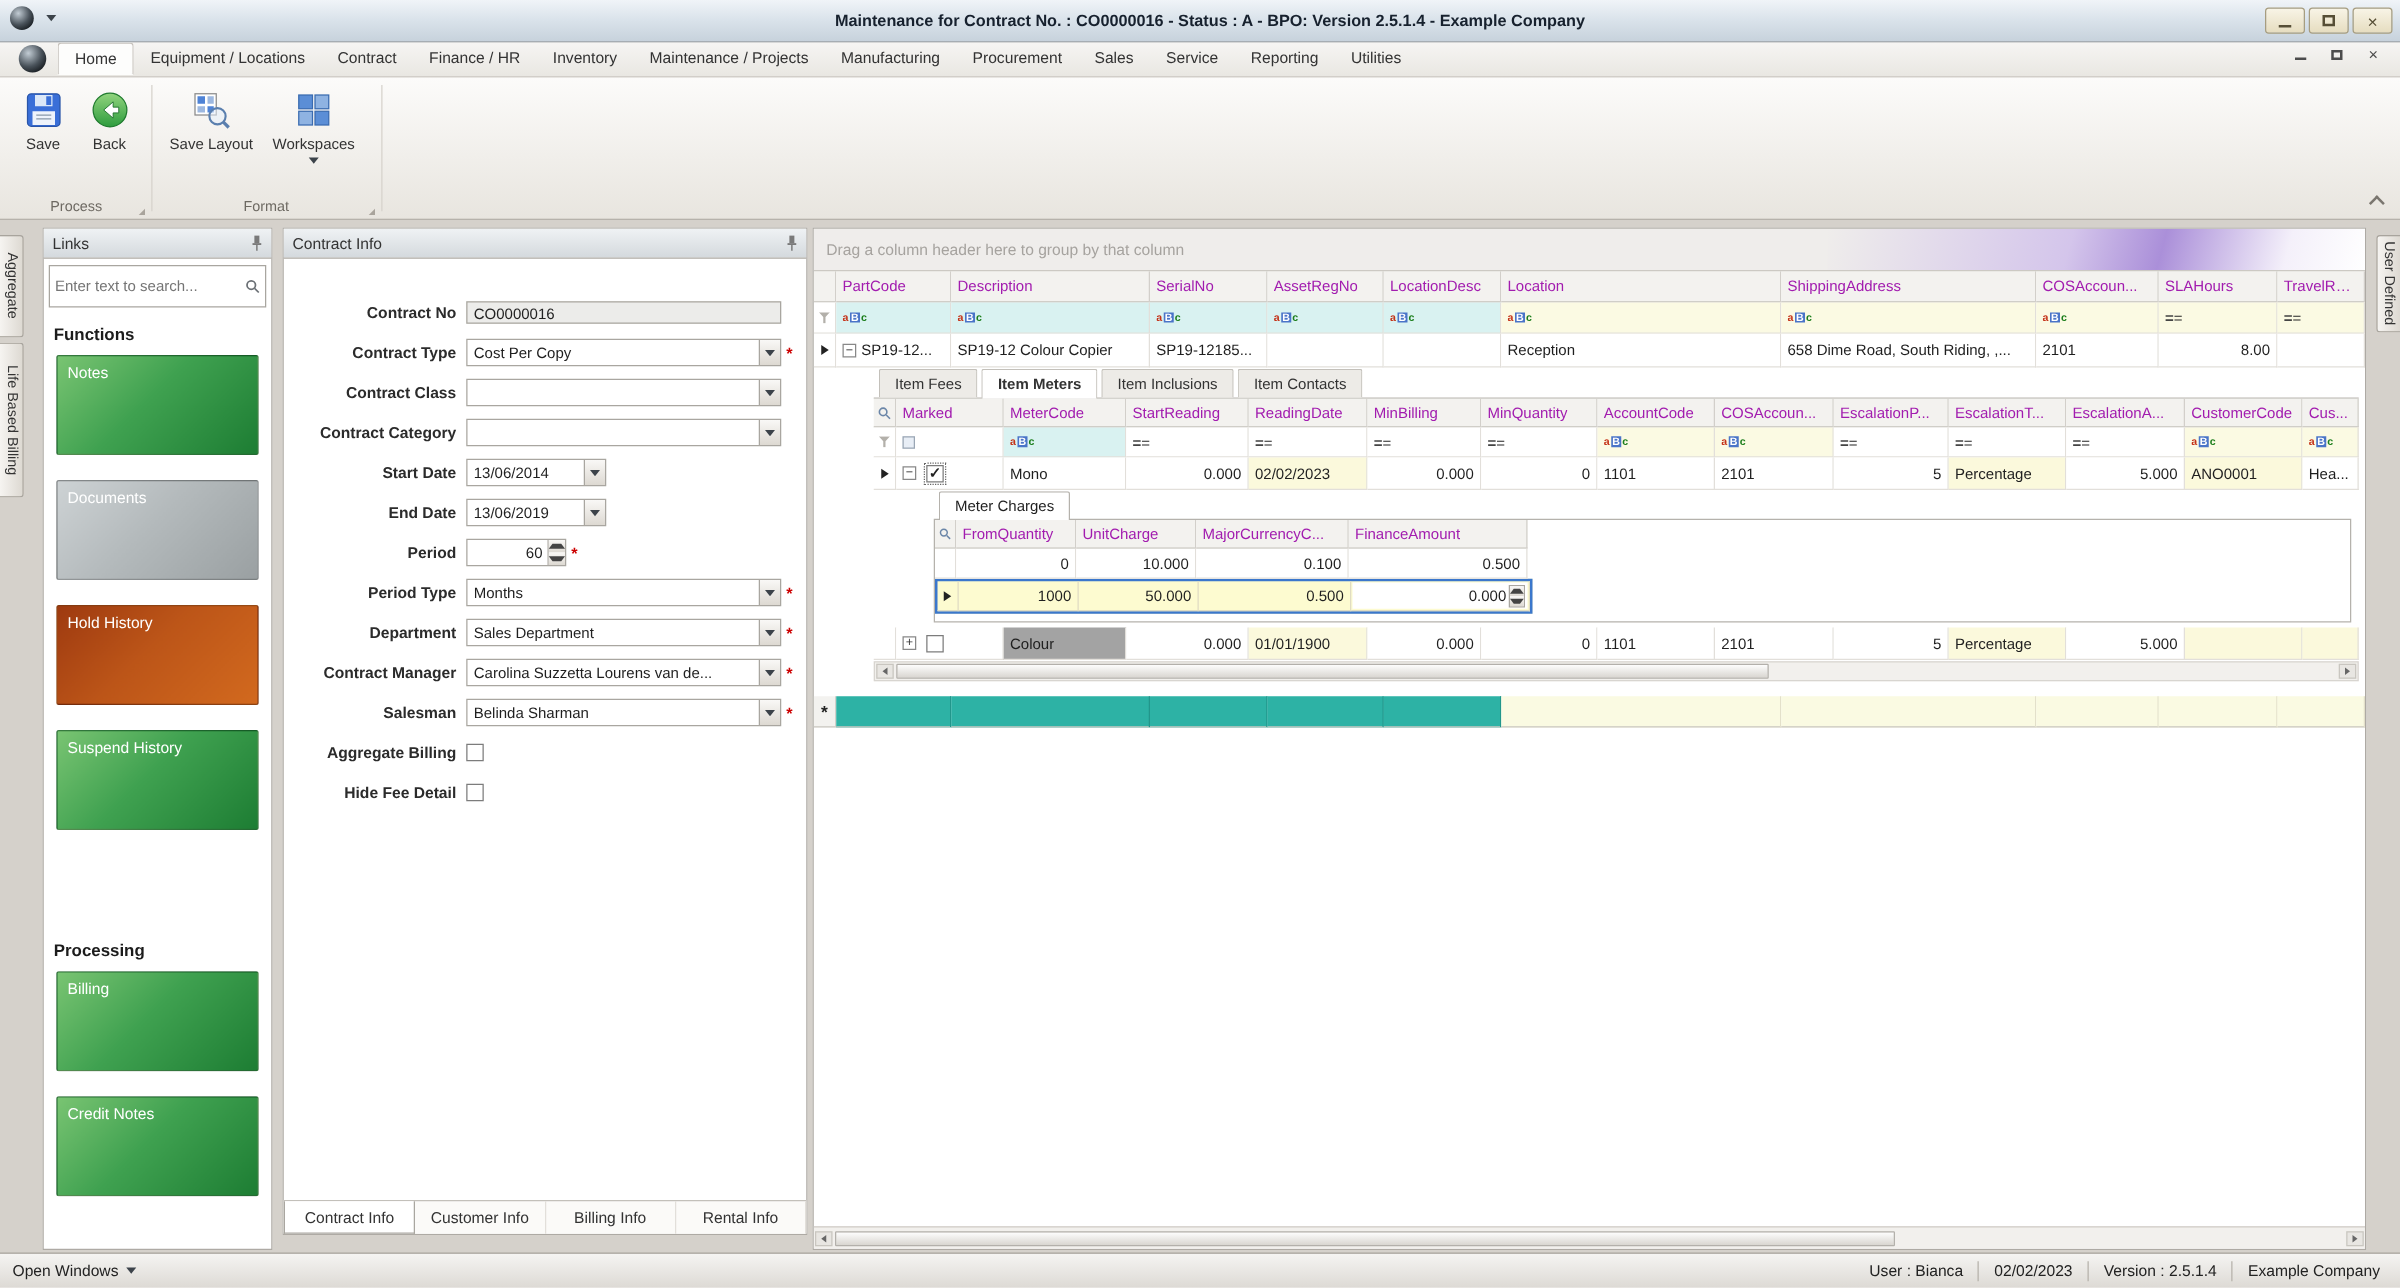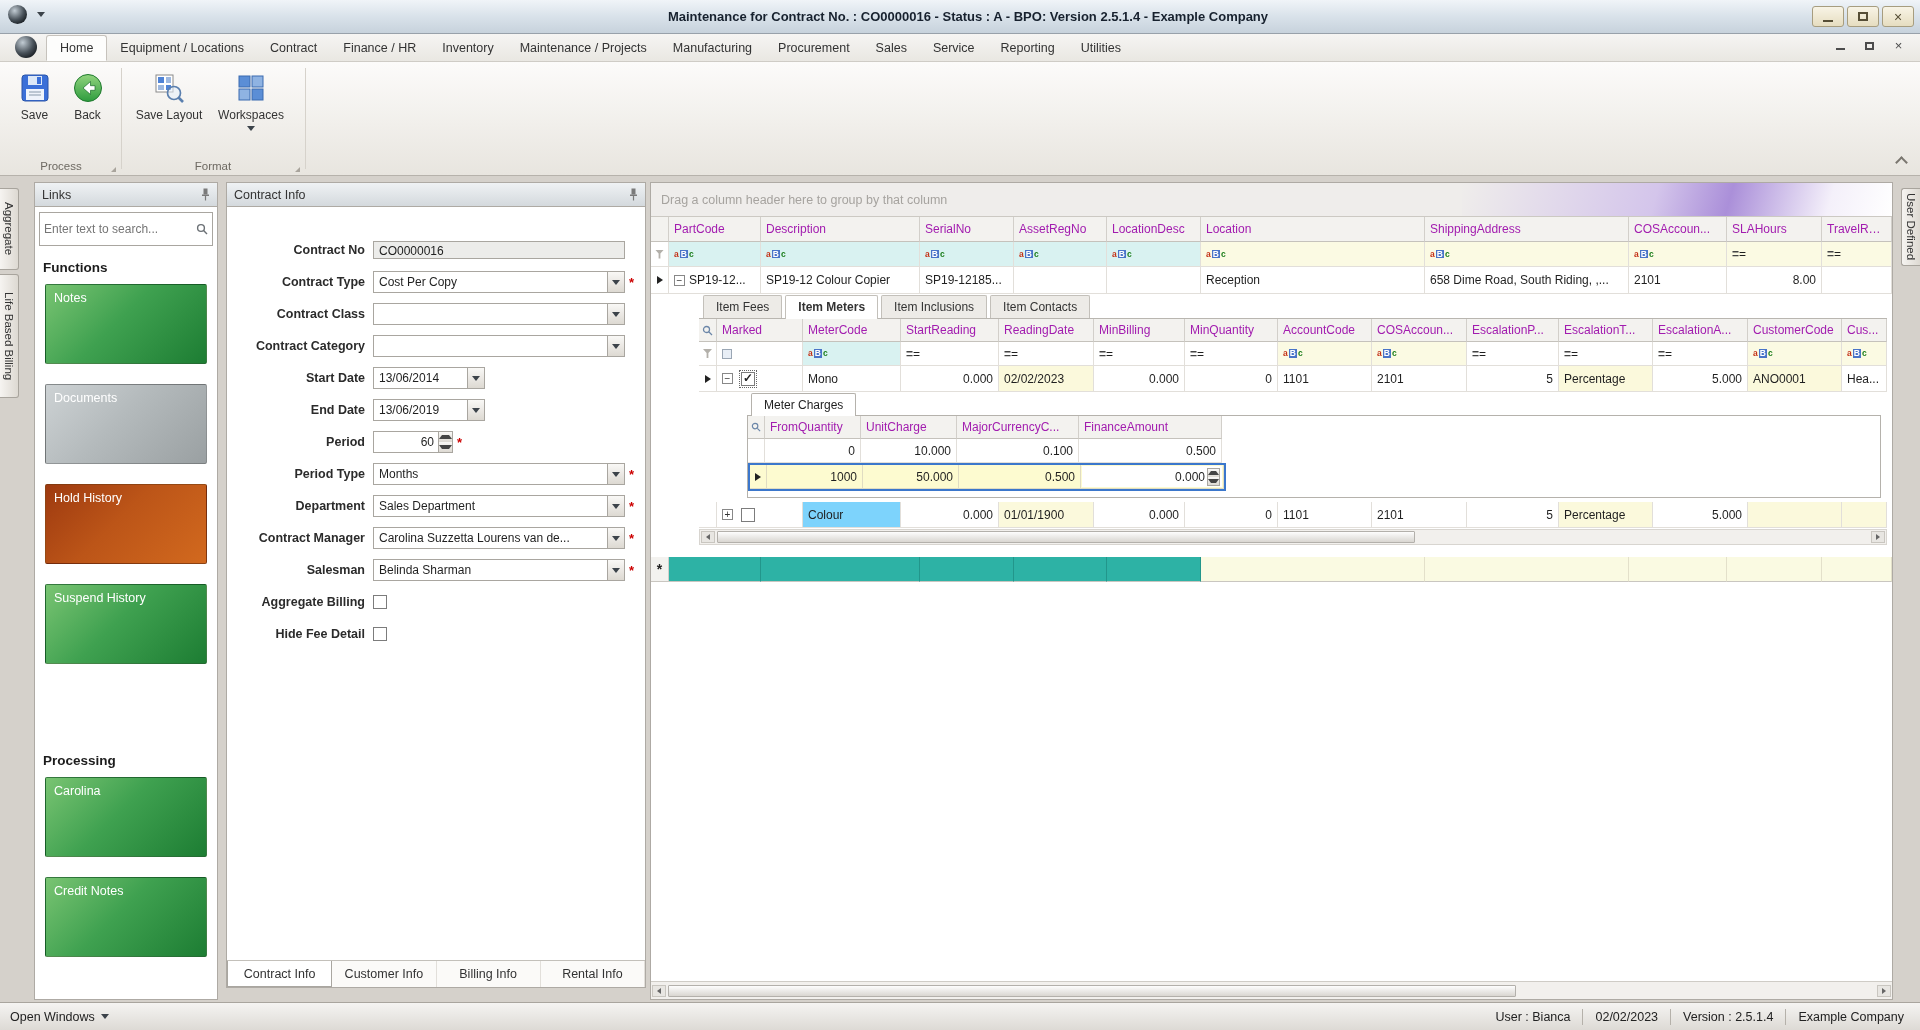--- a/index.html
+++ b/index.html
@@ -19,21 +19,21 @@
   .winbtns{position:absolute;right:6px;top:6px;display:flex;gap:3px;}
   .wbtn{width:32px;height:21px;border:1px solid #a79d7f;border-radius:3px;
     background:linear-gradient(#f8f4e6,#e6ddc0);display:flex;align-items:center;justify-content:center;
     color:#564e36;font-size:14px;line-height:1;}
   .wbtn .bar{width:10px;height:2px;background:#564e36;margin-top:8px;}
   .wbtn .box{width:10px;height:9px;border:2px solid #564e36;background:transparent;}
 
   
   .menubar{position:absolute;left:0;top:34px;width:1920px;height:28px;
     background:linear-gradient(#f6f5f3,#e9e7e2);border-bottom:1px solid #cfccc6;
-    display:flex;align-items:center;padding-left:6px;}
+    display:flex;align-items:flex-start;padding-left:6px;}
   .applogo{width:40px;height:25px;display:flex;align-items:center;justify-content:center;margin-bottom:1px;}
   .rtab{padding:5px 13px 5px 13px;font-size:12.5px;color:#333;white-space:nowrap;}
   .rtab.active{background:#fdfdfc;border:1px solid #c6c2bc;border-bottom:1px solid #fdfdfc;
     border-radius:3px 3px 0 0;}
   .mdibtns{margin-left:auto;display:flex;align-items:center;gap:2px;padding:0 8px 4px 0;}
   .mbtn{width:27px;height:19px;display:flex;align-items:center;justify-content:center;color:#4c4c4c;font-size:13px;}
   .mbtn .bar{width:9px;height:2px;background:#4c4c4c;margin-top:7px;}
   .mbtn .box{width:9px;height:8px;border:2px solid #4c4c4c;}
 
   
@@ -118,21 +118,21 @@
   .grow{display:flex;flex:0 0 auto;}
   .h{background:#f3f2ef;border-right:1px solid #d2cfca;border-bottom:1px solid #c5c2bc;
      padding:0 5px;font-size:12px;color:#a21caf;display:flex;align-items:center;overflow:hidden;white-space:nowrap;}
   .cell{border-right:1px solid #e2dfda;border-bottom:1px solid #e2dfda;padding:0 5px;font-size:12px;
      display:flex;align-items:center;overflow:hidden;white-space:nowrap;background:#fff;}
   .cell span,.h span{overflow:hidden;text-overflow:ellipsis;}
   .tr{justify-content:flex-end;}
   .fc-cyan{background:#d9f2f1;}
   .fc-yellow{background:#fbfae3;}
   .bg-yellow{background:#fbf9dc;}
-  .bg-gray{background:#7dd3fc;}
+  .bg-gray{background:#a3a3a3;}
   .rh25{height:25px;} .rh26{height:26px;} .rh27{height:27px;} .rh24{height:24px;} .rh23{height:23px;}
   
   .mgi{width:18px;flex:0 0 auto;justify-content:center;padding:0;}
   .mc0{width:92px;} .mc1{width:159px;} .mc2{width:94px;} .mc3{width:93px;} .mc4{width:94px;}
   .mc5{width:224px;} .mc6{width:204px;} .mc7{width:98px;} .mc8{width:95px;} .mc9{width:70px;flex:1;}
   
   .mti{width:18px;flex:0 0 auto;justify-content:center;padding:0;}
   .t0{width:86px;} .t1{width:98px;} .t2{width:98px;} .t3{width:95px;} .t4{width:91px;} .t5{width:93px;}
   .t6{width:94px;} .t7{width:95px;} .t8{width:92px;} .t9{width:94px;} .t10{width:95px;} .t11{width:94px;} .t12{width:45px;flex:1;}
   
@@ -324,21 +324,21 @@
           <line x1="7.6" y1="7.6" x2="11" y2="11" stroke="#6b7075" stroke-width="1.4"></line>
         </svg>
     </span>
   </div>
   <div class="lheading">Functions</div>
   <div class="lbtn g-green">Notes</div>
   <div class="lbtn g-gray">Documents</div>
   <div class="lbtn g-orange">Hold History</div>
   <div class="lbtn g-green">Suspend History</div>
   <div class="lheading second">Processing</div>
-  <div class="lbtn g-green">Carolina</div>
+  <div class="lbtn g-green">Billing</div>
   <div class="lbtn g-green">Credit Notes</div>
 </div>
 
 <div class="contract">
   <div class="panel-head">
     <span class="ph-title">Contract Info</span>
     <svg width="9" height="13" viewBox="0 0 9 13">
         <rect x="2.5" y="0.5" width="4" height="6" fill="#7a7a7a"></rect>
         <rect x="1" y="6.5" width="7" height="1.5" fill="#7a7a7a"></rect>
         <line x1="4.5" y1="8" x2="4.5" y2="12.5" stroke="#7a7a7a" stroke-width="1.2"></line>

